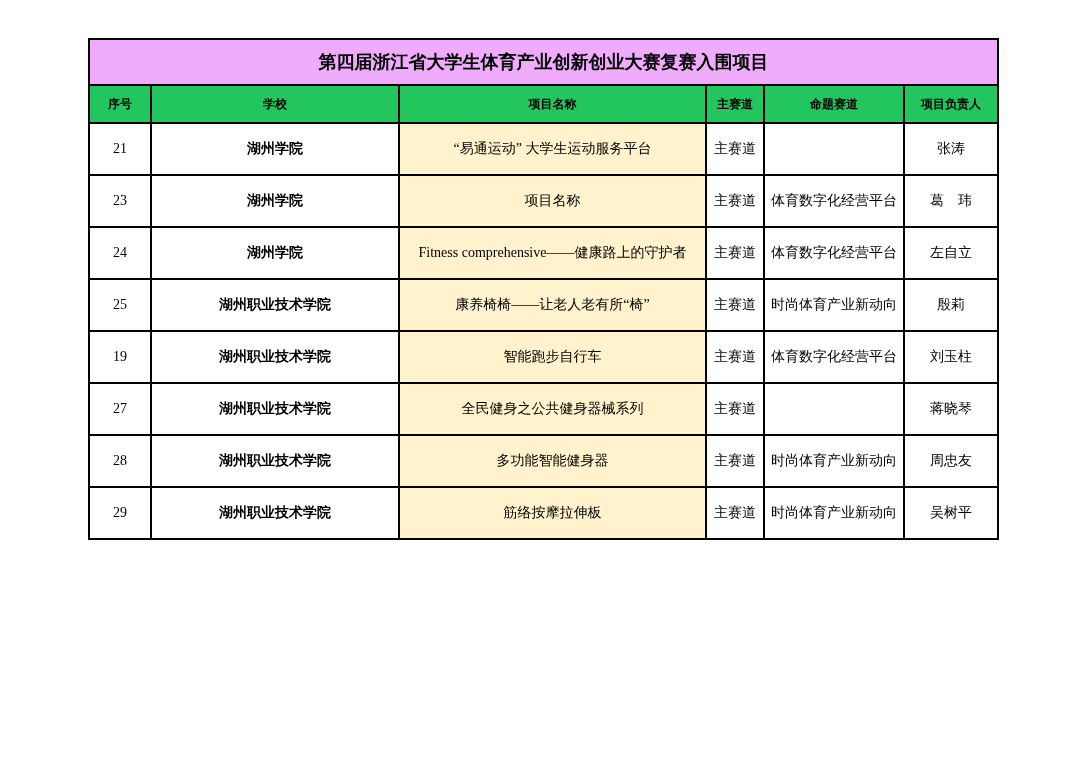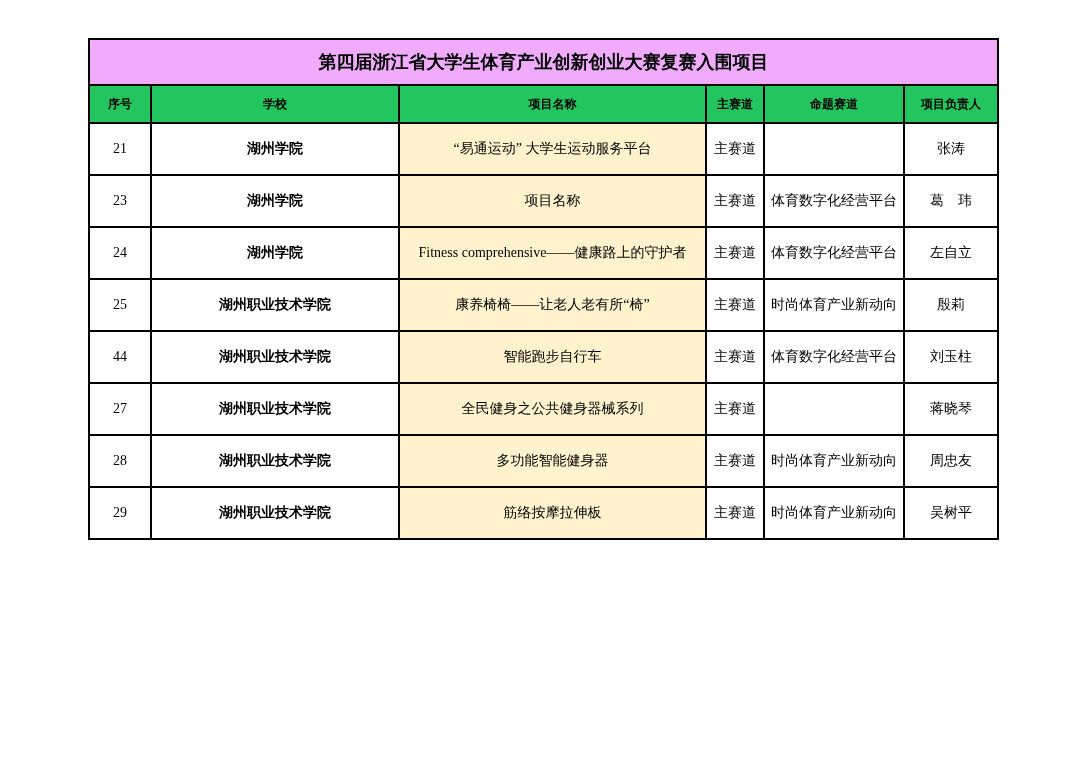--- a/index.html
+++ b/index.html
@@ -117,21 +117,21 @@
   </tr>
         <tr class="data-row">
     <td class="c-no">25</td>
     <td class="c-school">湖州职业技术学院</td>
     <td class="c-project">康养椅椅——让老人老有所“椅”</td>
     <td class="c-track">主赛道</td>
     <td class="c-topic">时尚体育产业新动向</td>
     <td class="c-leader">殷莉</td>
   </tr>
         <tr class="data-row">
-    <td class="c-no">44</td>
+    <td class="c-no">19</td>
     <td class="c-school">湖州职业技术学院</td>
     <td class="c-project">智能跑步自行车</td>
     <td class="c-track">主赛道</td>
     <td class="c-topic">体育数字化经营平台</td>
     <td class="c-leader">刘玉柱</td>
   </tr>
         <tr class="data-row">
     <td class="c-no">27</td>
     <td class="c-school">湖州职业技术学院</td>
     <td class="c-project">全民健身之公共健身器械系列</td>

